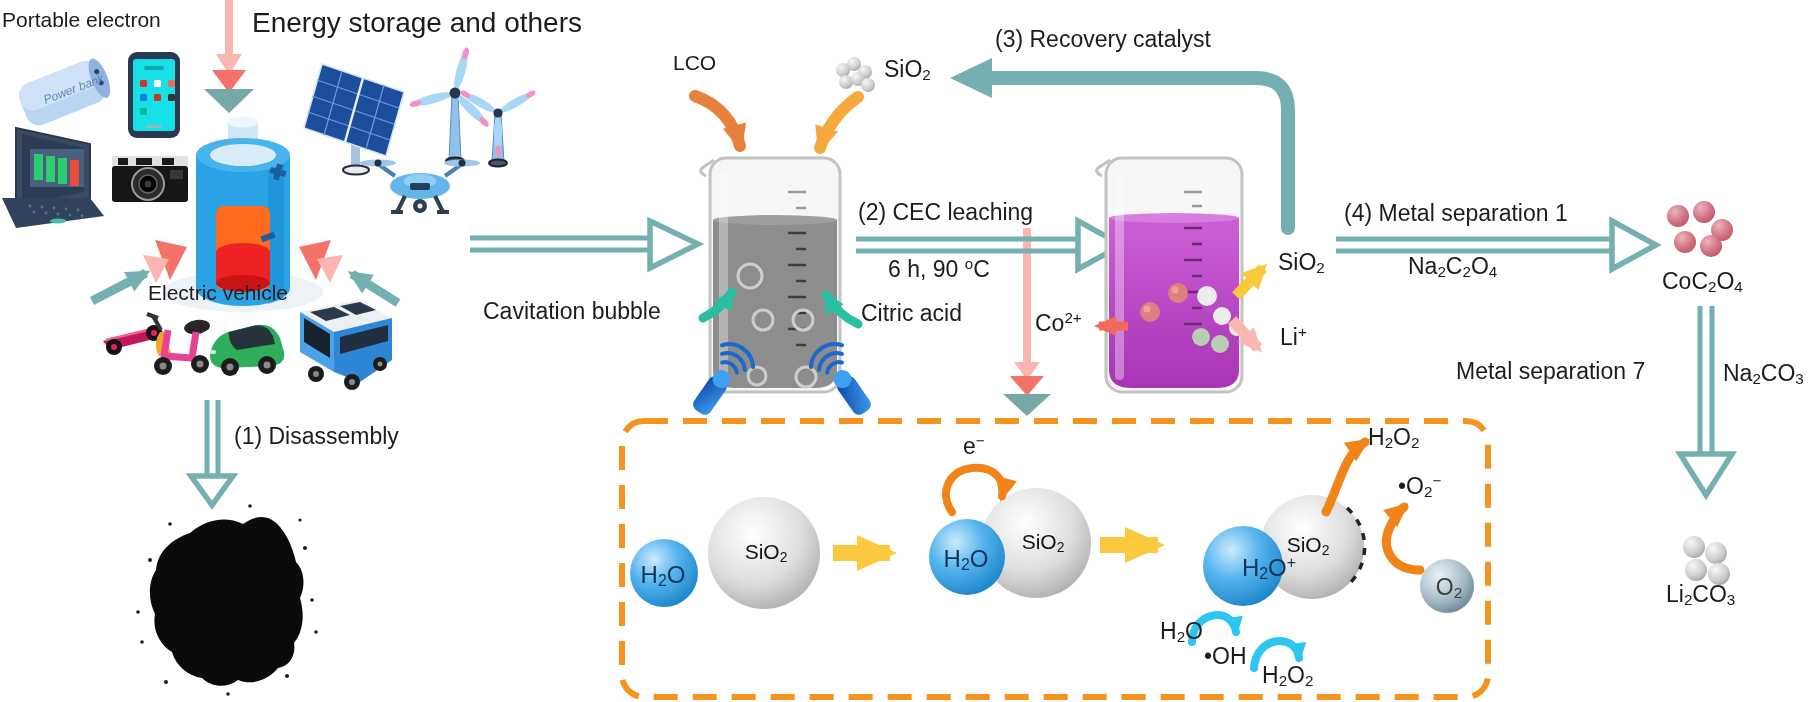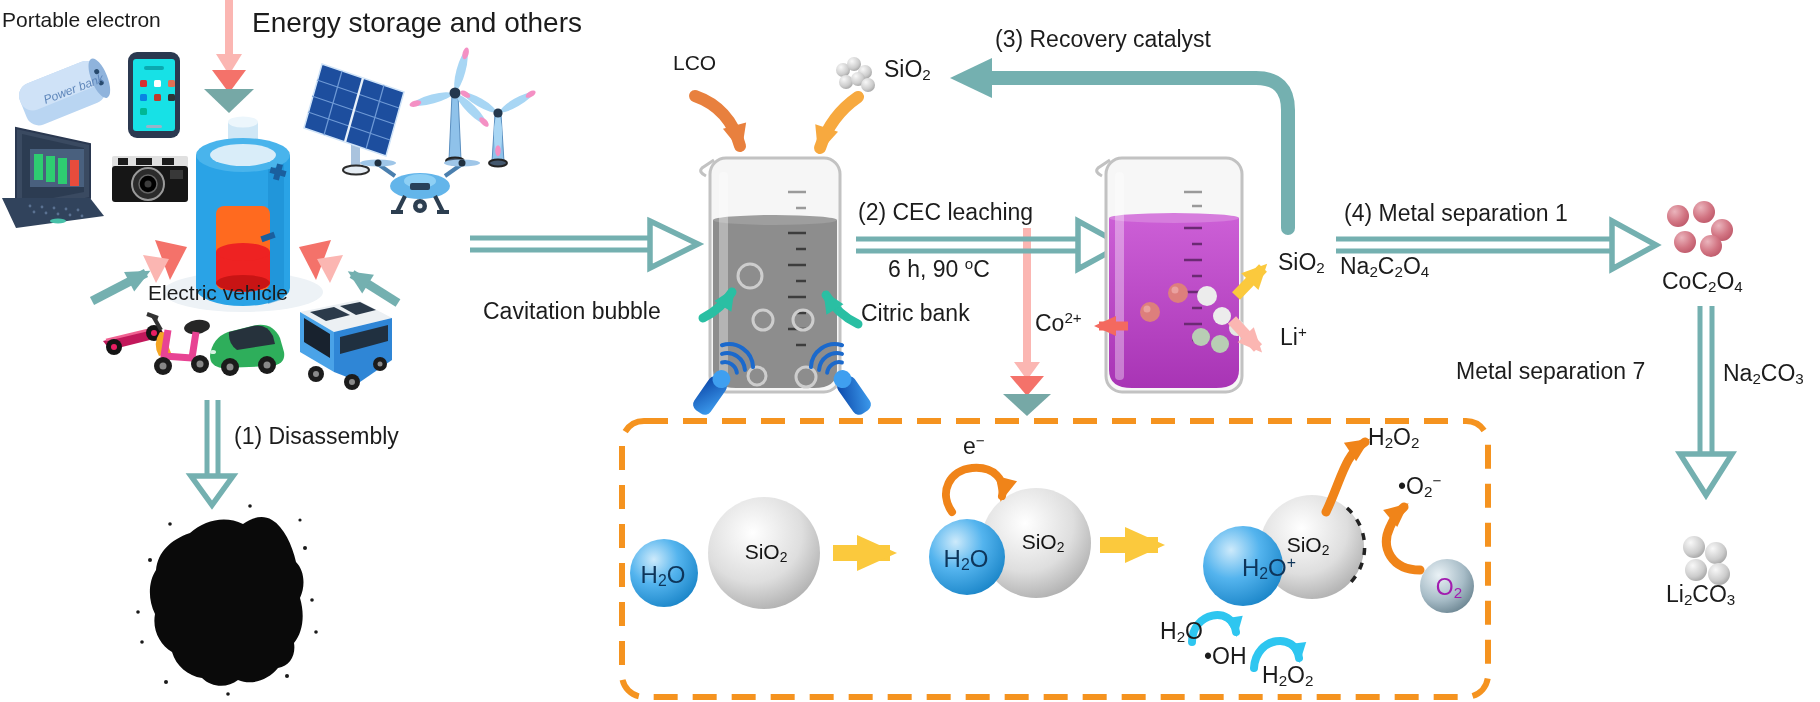--- a/index.html
+++ b/index.html
@@ -4,21 +4,21 @@
 <style>
   html,body{margin:0;padding:0;background:#ffffff;}
   #figure{position:relative;width:1820px;height:702px;background:#ffffff;overflow:hidden;
           font-family:"Liberation Sans",sans-serif;}
   #gfx{position:absolute;left:0;top:0;}
   .lbl{position:absolute;font-size:23px;line-height:1.12;color:#1c1c1c;white-space:nowrap;}
   .fs27{font-size:21px;} .fs28{font-size:28px;} .fs24{font-size:24px;} .fs23{font-size:23px;}
   .ctr{transform:translate(-50%,-50%);}
   .on-blue{color:#0e355a;}
   .on-gray{color:#141414;}
-  .on-o2{color:#a21caf;}
+  .on-o2{color:#404040;}
   .lbl sub{font-size:66%;vertical-align:-0.22em;line-height:0;}
   .lbl sup{font-size:66%;vertical-align:0.5em;line-height:0;}
   .pb-text{position:absolute;font-size:12px;font-style:italic;color:#5e86ba;transform:rotate(-21deg);}
   
   .s-teal{stroke:var(--teal);} .f-teal{fill:var(--teal);}
   .s-green{stroke:var(--green);} .f-green{fill:var(--green);}
   .s-orange{stroke:var(--orange);} .f-orange{fill:var(--orange);}
   .s-amber{stroke:var(--amber);} .f-amber{fill:var(--amber);}
   .s-red{stroke:var(--red);} .f-red{fill:var(--red);}
   .s-pinkl{stroke:var(--pink-light);} .f-pinkl{fill:var(--pink-light);}
@@ -495,29 +495,29 @@
 <div class="lbl fs27" style="left:2px;top:8px;">Portable electron</div>
 <div class="lbl fs28" style="left:252px;top:7px;">Energy storage and others</div>
 <div class="lbl fs27" style="left:148px;top:281px;">Electric vehicle</div>
 <div class="lbl" style="left:234px;top:424px;">(1) Disassembly</div>
 <div class="pb-text" style="left:42px;top:82px;">Power bank</div>
 
 <div class="lbl fs27" style="left:673px;top:51px;">LCO</div>
 <div class="lbl" style="left:884px;top:57px;"><span>SiO</span><sub>2</sub></div>
 <div class="lbl" style="left:995px;top:27px;">(3) Recovery catalyst</div>
 <div class="lbl" style="left:467px;top:299px;margin-left:16px;">Cavitation bubble</div>
-<div class="lbl" style="left:861px;top:301px;">Citric bank</div>
+<div class="lbl" style="left:861px;top:301px;">Citric acid</div>
 <div class="lbl" style="left:858px;top:200px;">(2) CEC leaching</div>
 <div class="lbl" style="left:888px;top:257px;"><span>6 h, 90 </span><sup>o</sup><span>C</span></div>
 <div class="lbl" style="left:1035px;top:311px;"><span>Co</span><sup>2+</sup></div>
 <div class="lbl" style="left:1278px;top:250px;"><span>SiO</span><sub>2</sub></div>
 <div class="lbl" style="left:1280px;top:325px;"><span>Li</span><sup>+</sup></div>
 
 <div class="lbl" style="left:1344px;top:201px;">(4) Metal separation 1</div>
-<div class="lbl" style="left:1340px;top:254px;"><span>Na</span><sub>2</sub><span>C</span><sub>2</sub><span>O</span><sub>4</sub></div>
+<div class="lbl" style="left:1408px;top:254px;"><span>Na</span><sub>2</sub><span>C</span><sub>2</sub><span>O</span><sub>4</sub></div>
 <div class="lbl" style="left:1662px;top:269px;"><span>CoC</span><sub>2</sub><span>O</span><sub>4</sub></div>
 <div class="lbl" style="left:1456px;top:359px;">Metal separation 7</div>
 <div class="lbl" style="left:1723px;top:361px;"><span>Na</span><sub>2</sub><span>CO</span><sub>3</sub></div>
 <div class="lbl" style="left:1666px;top:582px;"><span>Li</span><sub>2</sub><span>CO</span><sub>3</sub></div>
 
 <div class="lbl" style="left:963px;top:434px;"><span>e</span><sup>−</sup></div>
 <div class="lbl fs24 ctr on-blue" style="left:663px;top:575px;"><span>H</span><sub>2</sub><span>O</span></div>
 <div class="lbl fs27 ctr on-gray" style="left:766px;top:552px;"><span>SiO</span><sub>2</sub></div>
 <div class="lbl fs24 ctr on-blue" style="left:966px;top:559px;"><span>H</span><sub>2</sub><span>O</span></div>
 <div class="lbl fs27 ctr on-gray" style="left:1043px;top:542px;"><span>SiO</span><sub>2</sub></div>

